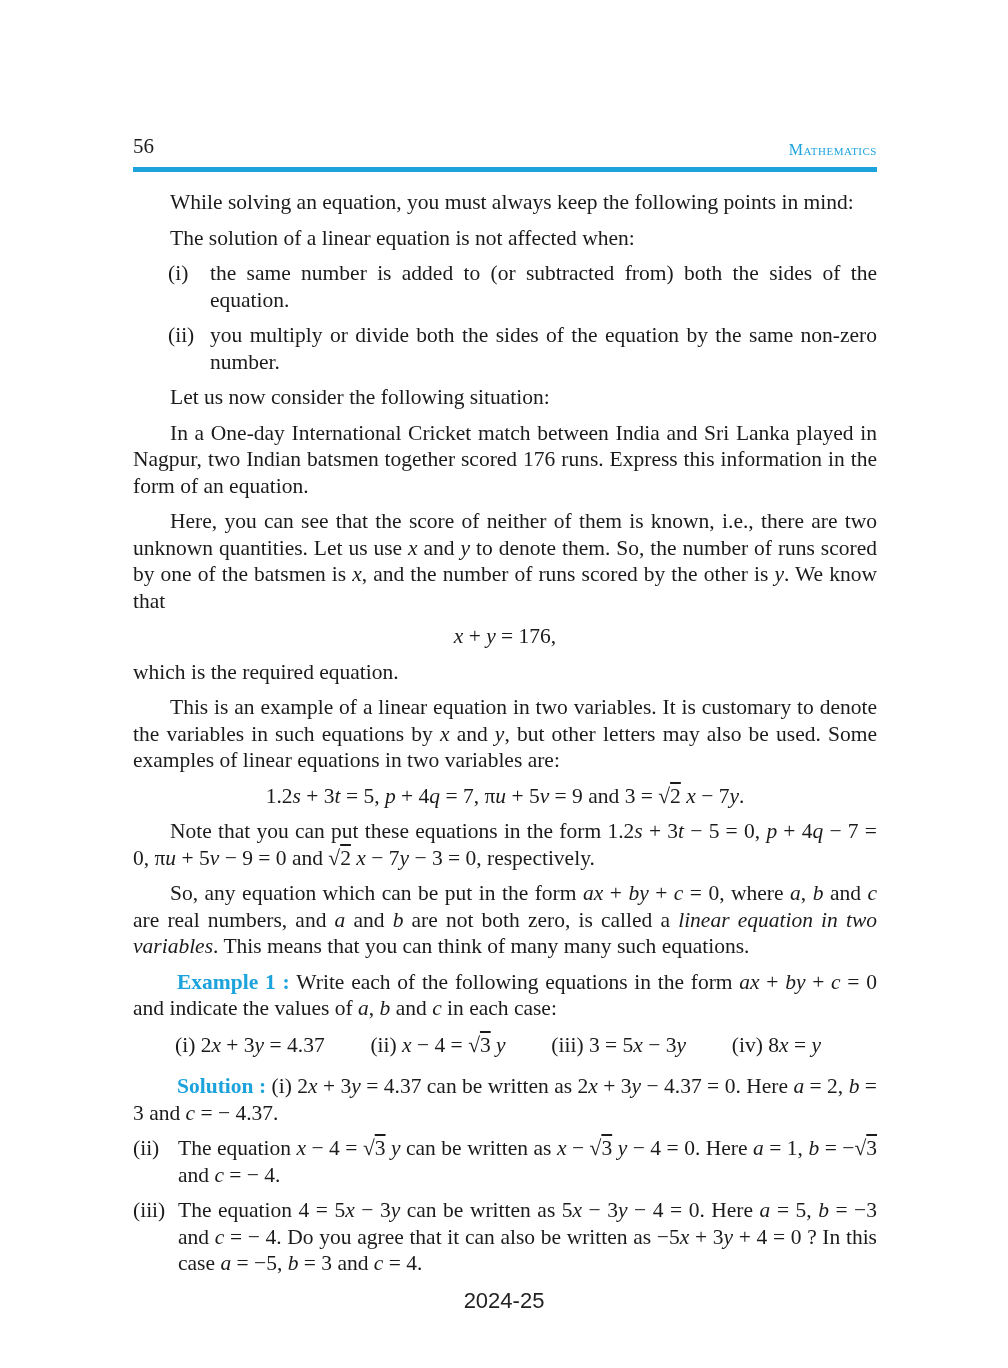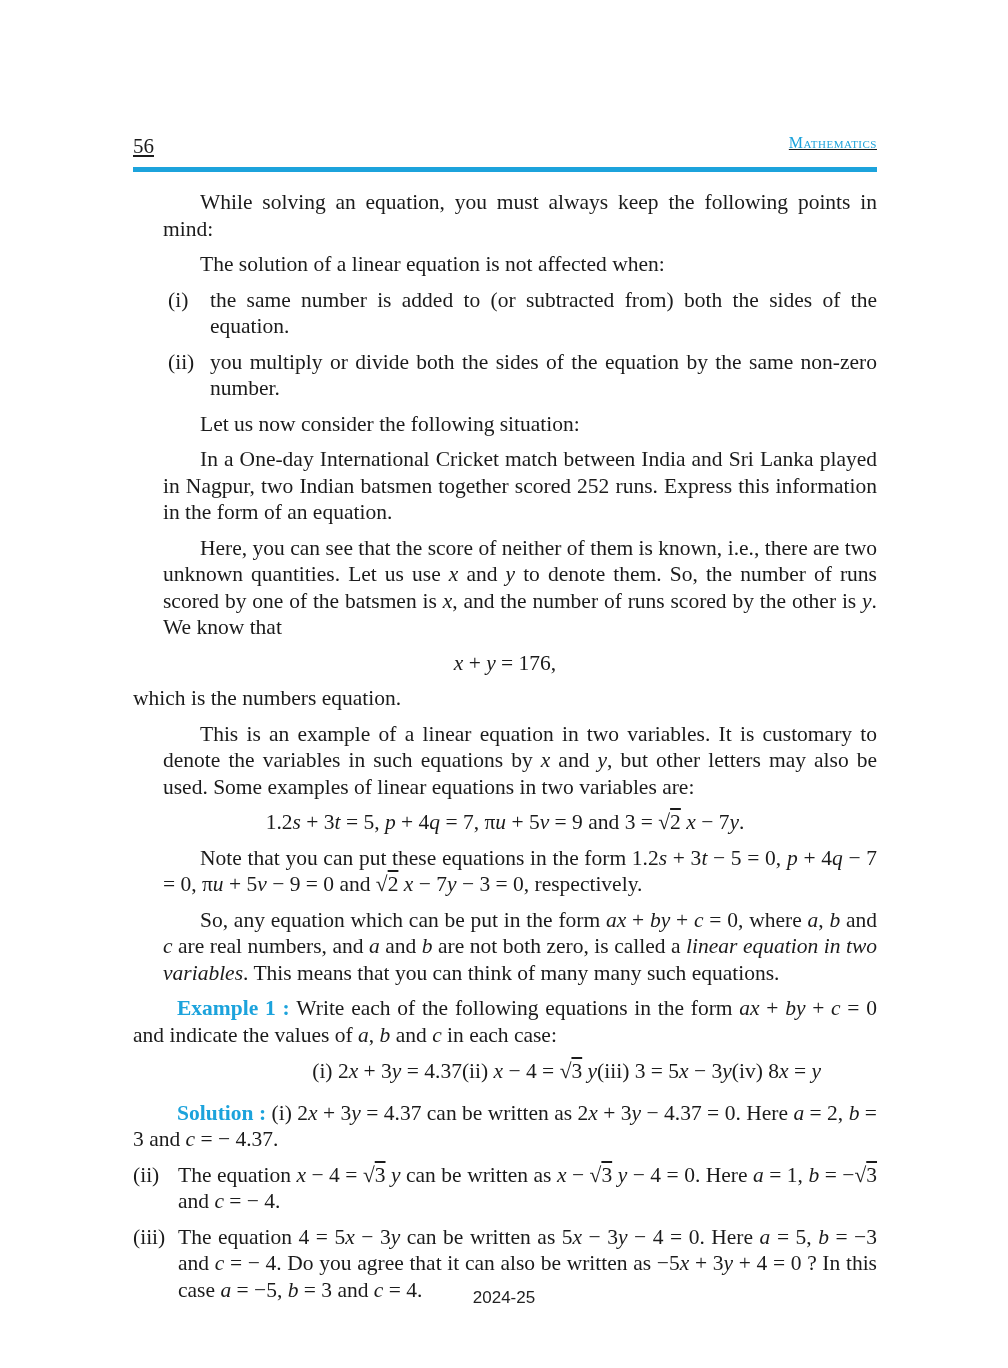--- a/index.html
+++ b/index.html
@@ -10,44 +10,44 @@
     font-family: "Liberation Serif", serif;
     color: var(--ink);
     position: relative;
     overflow: hidden;
   }
   .page { position: absolute; inset: 0; }
 
   
   .page-header {
     position: absolute; left: 133px; width: 744px; top: 134px;
-    display: flex; justify-content: space-between; align-items: flex-start; text-decoration: underline;
+    display: flex; justify-content: space-between; align-items: flex-end;
   }
   .page-number { font-size: 21px; }
   .header-title {
     font-variant: small-caps;
     letter-spacing: 0.5px;
     font-size: 16px;
     color: var(--accent);
   }
   .header-rule {
     position: absolute; left: 133px; width: 744px; top: 167px; height: 5px;
     background: var(--accent);
   }
 
   
   .page-content {
     position: absolute; left: 133px; width: 744px; top: 189px;
     font-size: 21.5px; line-height: 26.5px;
   }
   .para { text-align: justify; margin-bottom: 9px; }
-  .para.indent { text-indent: 37px; margin-left: 30px; }
+  .para.indent { text-indent: 37px; }
   .equation { text-align: center; margin: 7px 0 9px; }
   .eq-row {
-    display: flex; justify-content: flex-end;
+    display: flex; justify-content: space-between;
     padding: 0 56px 0 42px; margin: 10px 0 15px;
     white-space: nowrap;
   }
   .li { position: relative; text-align: justify; margin-bottom: 9px; }
   .li .marker { position: absolute; top: 0; }
   .list1 { padding-left: 77px; }
   .list1 .marker { left: 35px; }
   .list2 { padding-left: 45px; }
   .list2 .marker { left: 0; }
 
@@ -55,21 +55,21 @@
   .bd { font-weight: bold; margin-left: 44px; }
   .accent { color: var(--accent); }
   .sqrt { white-space: nowrap; }
   .sqrt .radicand { text-decoration: overline; }
 
   
   .page-footer {
     position: absolute; left: 0; width: 100%; top: 1288px;
     text-align: center;
     font-family: "Liberation Sans", sans-serif;
-    font-size: 17px; color: #222;
+    font-size: 22px; color: #222;
   }
 </style>
 </head>
 <body>
 
 <div class="page">
   <header class="page-header">
     <span class="page-number">56</span>
     <span class="header-title">Mathematics</span>
   </header>
@@ -80,24 +80,24 @@
       <p class="para indent"><span>The solution of a linear equation is not affected when:</span></p>
       <div class="li list1">
         <span class="marker">(i)</span>
         <div class="li-body"><span>the same number is added to (or subtracted from) both the sides of the equation.</span></div>
       </div>
       <div class="li list1">
         <span class="marker">(ii)</span>
         <div class="li-body"><span>you multiply or divide both the sides of the equation by the same non-zero number.</span></div>
       </div>
       <p class="para indent"><span>Let us now consider the following situation:</span></p>
-      <p class="para indent"><span>In a One-day International Cricket match between India and Sri Lanka played in Nagpur, two Indian batsmen together scored 252 runs. Express this information in the form of an equation.</span></p>
+      <p class="para indent"><span>In a One-day International Cricket match between India and Sri Lanka played in Nagpur, two Indian batsmen together scored 176 runs. Express this information in the form of an equation.</span></p>
       <p class="para indent"><span>Here, you can see that the score of neither of them is known, i.e., there are two unknown quantities. Let us use </span><span class="it">x</span><span> and </span><span class="it">y</span><span> to denote them. So, the number of runs scored by one of the batsmen is </span><span class="it">x</span><span>, and the number of runs scored by the other is </span><span class="it">y</span><span>. We know that</span></p>
       <p class="equation"><span class="it">x</span><span> + </span><span class="it">y</span><span> = 176,</span></p>
-      <p class="para"><span>which is the numbers equation.</span></p>
+      <p class="para"><span>which is the required equation.</span></p>
       <p class="para indent"><span>This is an example of a linear equation in two variables. It is customary to denote the variables in such equations by </span><span class="it">x</span><span> and </span><span class="it">y</span><span>, but other letters may also be used. Some examples of linear equations in two variables are:</span></p>
       <p class="equation"><span>1.2</span><span class="it">s</span><span> + 3</span><span class="it">t</span><span> = 5, </span><span class="it">p</span><span> + 4</span><span class="it">q</span><span> = 7, π</span><span class="it">u</span><span> + 5</span><span class="it">v</span><span> = 9 and 3 = </span><span class="sqrt">√<span class="radicand">2</span></span><span> </span><span class="it">x</span><span> − 7</span><span class="it">y</span><span>.</span></p>
       <p class="para indent"><span>Note that you can put these equations in the form 1.2</span><span class="it">s</span><span> + 3</span><span class="it">t</span><span> − 5 = 0, </span><span class="it">p</span><span> + 4</span><span class="it">q</span><span> − 7 = 0, π</span><span class="it">u</span><span> + 5</span><span class="it">v</span><span> − 9 = 0 and </span><span class="sqrt">√<span class="radicand">2</span></span><span> </span><span class="it">x</span><span> − 7</span><span class="it">y</span><span> − 3 = 0, respectively.</span></p>
       <p class="para indent"><span>So, any equation which can be put in the form </span><span class="it">ax</span><span> + </span><span class="it">by</span><span> + </span><span class="it">c</span><span> = 0, where </span><span class="it">a</span><span>, </span><span class="it">b</span><span> and </span><span class="it">c</span><span> are real numbers, and </span><span class="it">a</span><span> and </span><span class="it">b</span><span> are not both zero, is called a </span><span class="it">linear equation in two variables</span><span>. This means that you can think of many many such equations.</span></p>
       <p class="para"><span class="bd accent">Example 1 : </span><span>Write each of the following equations in the form </span><span class="it">ax</span><span> + </span><span class="it">by</span><span> + </span><span class="it">c</span><span> = 0 and indicate the values of </span><span class="it">a</span><span>, </span><span class="it">b</span><span> and </span><span class="it">c</span><span> in each case:</span></p>
       <div class="eq-row">
         <span class="eq-item"><span>(i) 2</span><span class="it">x</span><span> + 3</span><span class="it">y</span><span> = 4.37</span></span>
         <span class="eq-item"><span>(ii) </span><span class="it">x</span><span> − 4 = </span><span class="sqrt">√<span class="radicand">3</span></span><span> </span><span class="it">y</span></span>
         <span class="eq-item"><span>(iii) 3 = 5</span><span class="it">x</span><span> − 3</span><span class="it">y</span></span>
         <span class="eq-item"><span>(iv) 8</span><span class="it">x</span><span> = </span><span class="it">y</span></span>

